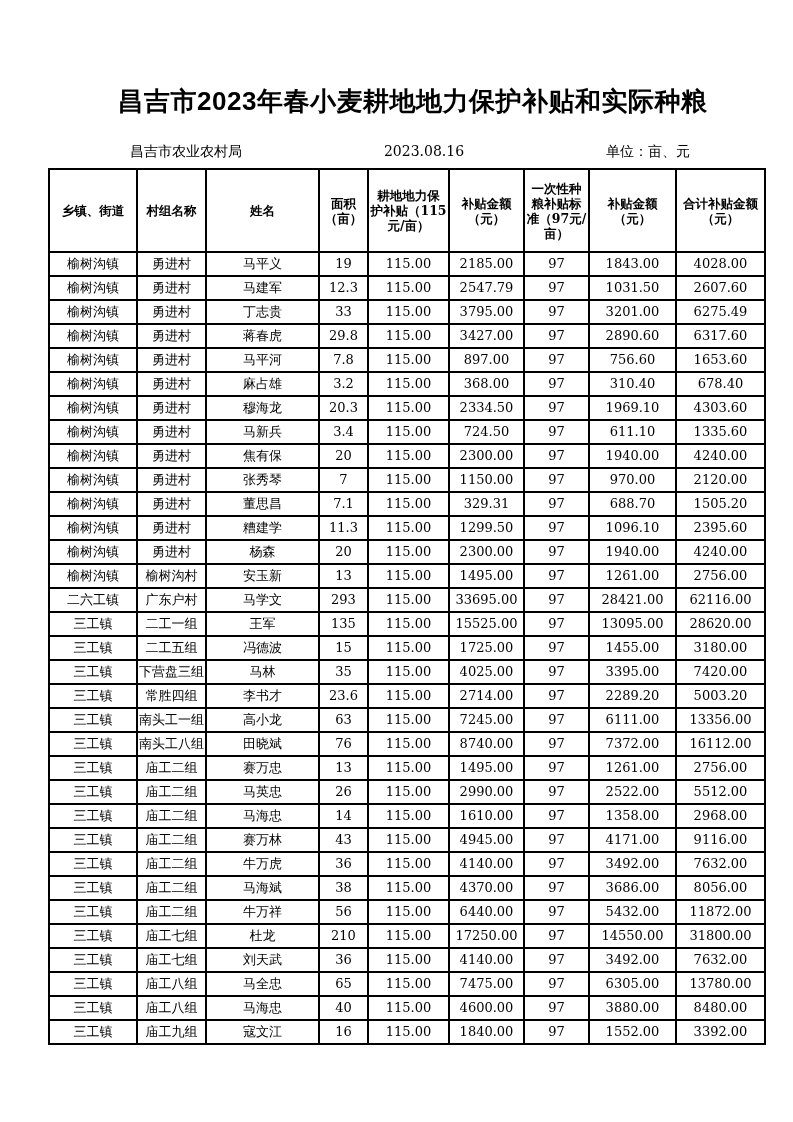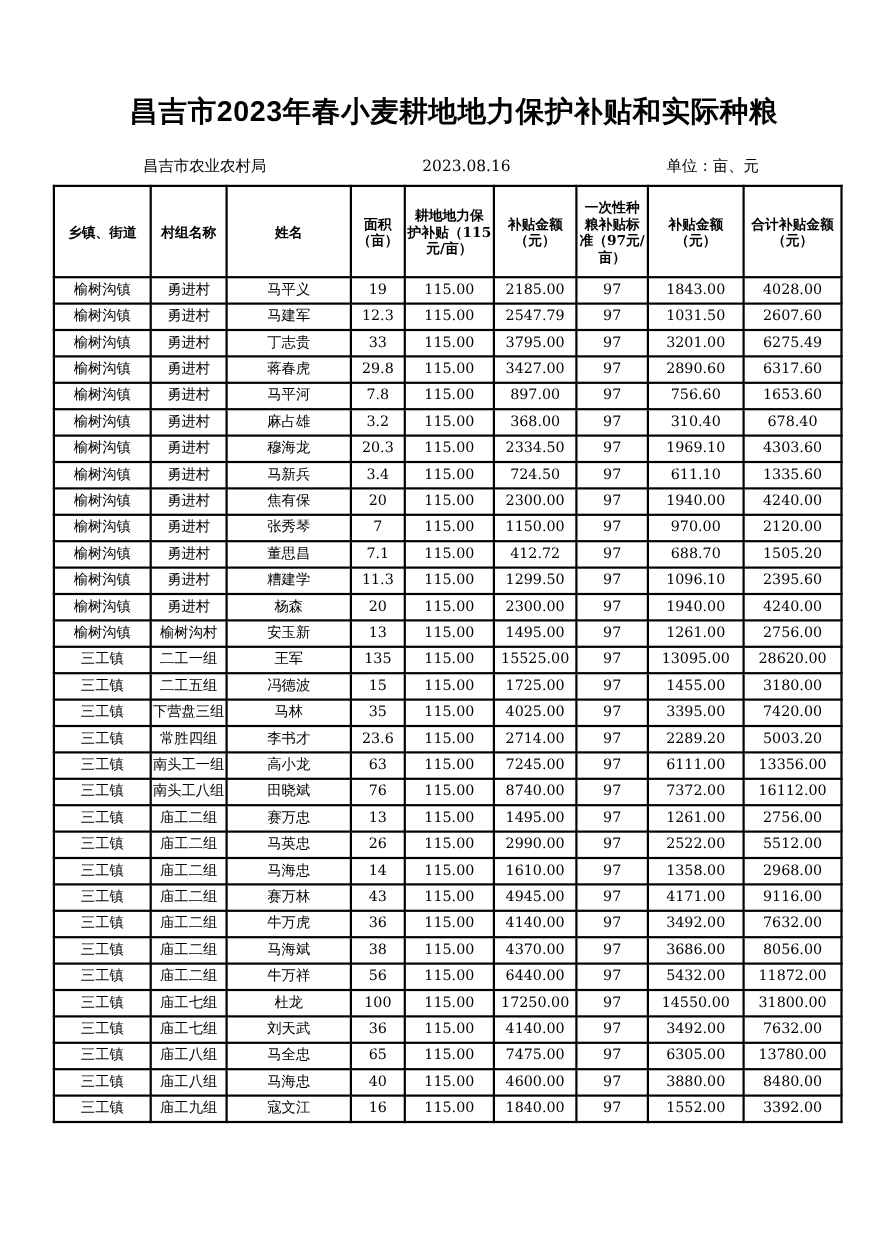--- a/index.html
+++ b/index.html
@@ -202,21 +202,21 @@
           <td>97</td>
           <td>970.00</td>
           <td>2120.00</td>
         </tr>
         <tr>
           <td>榆树沟镇</td>
           <td>勇进村</td>
           <td>董思昌</td>
           <td>7.1</td>
           <td>115.00</td>
-          <td>412.72</td>
+          <td>329.31</td>
           <td>97</td>
           <td>688.70</td>
           <td>1505.20</td>
         </tr>
         <tr>
           <td>榆树沟镇</td>
           <td>勇进村</td>
           <td>糟建学</td>
           <td>11.3</td>
           <td>115.00</td>
@@ -241,20 +241,31 @@
           <td>榆树沟村</td>
           <td>安玉新</td>
           <td>13</td>
           <td>115.00</td>
           <td>1495.00</td>
           <td>97</td>
           <td>1261.00</td>
           <td>2756.00</td>
         </tr>
         <tr>
+          <td>二六工镇</td>
+          <td>广东户村</td>
+          <td>马学文</td>
+          <td>293</td>
+          <td>115.00</td>
+          <td>33695.00</td>
+          <td>97</td>
+          <td>28421.00</td>
+          <td>62116.00</td>
+        </tr>
+        <tr>
           <td>三工镇</td>
           <td>二工一组</td>
           <td>王军</td>
           <td>135</td>
           <td>115.00</td>
           <td>15525.00</td>
           <td>97</td>
           <td>13095.00</td>
           <td>28620.00</td>
         </tr>
@@ -387,21 +398,21 @@
           <td>115.00</td>
           <td>6440.00</td>
           <td>97</td>
           <td>5432.00</td>
           <td>11872.00</td>
         </tr>
         <tr>
           <td>三工镇</td>
           <td>庙工七组</td>
           <td>杜龙</td>
-          <td>100</td>
+          <td>210</td>
           <td>115.00</td>
           <td>17250.00</td>
           <td>97</td>
           <td>14550.00</td>
           <td>31800.00</td>
         </tr>
         <tr>
           <td>三工镇</td>
           <td>庙工七组</td>
           <td>刘天武</td>

